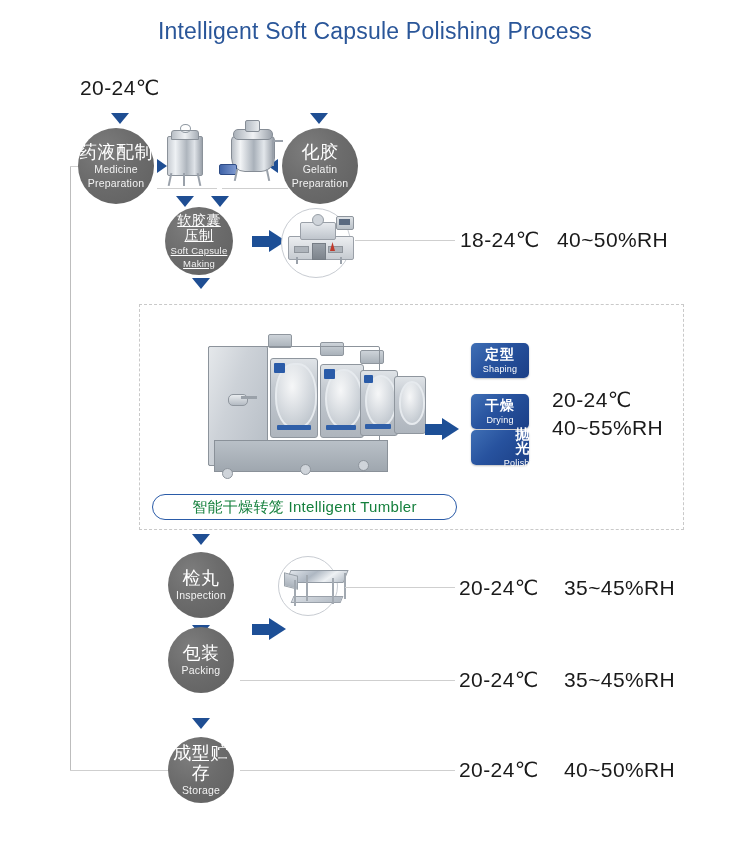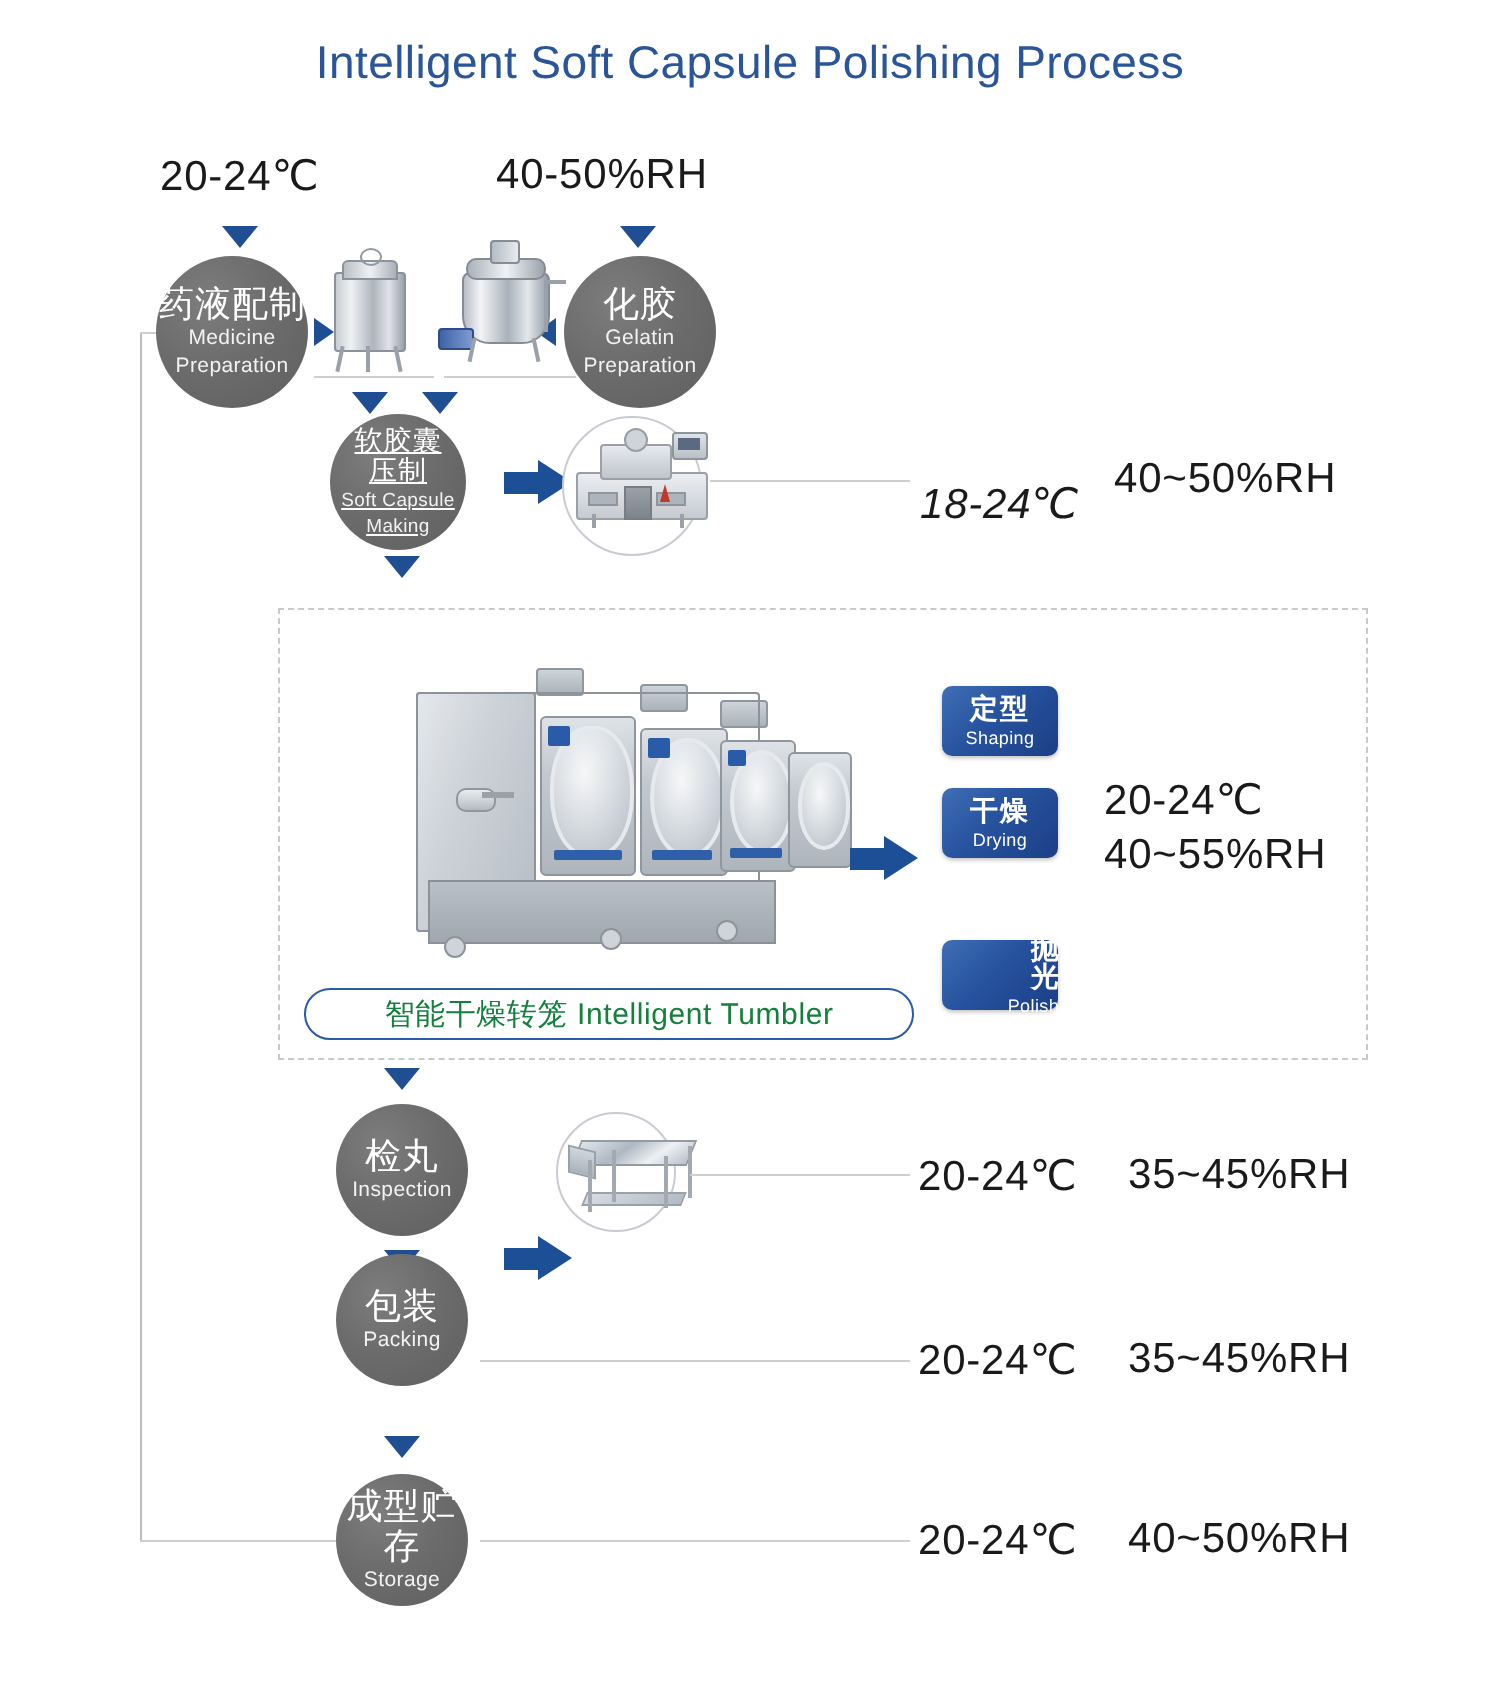--- a/index.html
+++ b/index.html
@@ -150,21 +150,20 @@
   .tm-caster{position:absolute;width:9px;height:9px;border:1.5px solid #8d949c;border-radius:50%;background:#cfd4da;}
 </style>
 </head>
 <body>
 
 <div class="stage">
 
   <div class="abs" id="title">Intelligent Soft Capsule Polishing Process</div>
 
   <div class="abs env" style="left:80px;top:76px;">20-24℃</div>
-  <div class="abs env" style="left:248px;top:76px;">40-50%RH</div>
 
   <div class="abs vline" style="left:70px;top:166px;height:604px;"></div>
   <div class="abs hline" style="left:70px;top:166px;width:18px;"></div>
   <div class="abs hline" style="left:70px;top:770px;width:100px;"></div>
 
   <div class="abs tri-down" style="left:111px;top:113px;"></div>
   <div class="abs tri-down" style="left:310px;top:113px;"></div>
 
   <div class="abs circ" style="left:78px;top:128px;width:76px;height:76px;">
     <span class="cn">药液配制</span>
@@ -229,21 +228,21 @@
       </div>
     <div class="enc-vent" style="left:12px;"></div>
     <div class="enc-vent" style="left:46px;"></div>
     <div class="enc-door"></div>
     <div class="enc-red"></div>
     <div class="enc-leg" style="left:14px;"></div>
     <div class="enc-leg" style="left:58px;"></div>
   </div>
 
   <div class="abs hline" style="left:355px;top:240px;width:100px;"></div>
-  <div class="abs env" style="left:460px;top:240px;font-style:italic;">18-24℃</div>
+  <div class="abs env" style="left:460px;top:228px;">18-24℃</div>
   <div class="abs env" style="left:557px;top:228px;">40~50%RH</div>
 
   <div class="abs tri-down" style="left:192px;top:278px;"></div>
 
   <div class="abs" id="tumbler-box"></div>
 
   <div class="abs" id="tumbler-machine">
     <div class="tm-hood" style="left:60px;top:2px;"></div>
     <div class="tm-hood" style="left:112px;top:10px;"></div>
     <div class="tm-hood" style="left:152px;top:18px;"></div>
@@ -284,21 +283,21 @@
   </div>
 
   <div class="abs badge" style="left:471px;top:343px;justify-content:center;">
     <span class="bcn">定型</span>
     <span class="ben">Shaping</span>
   </div>
   <div class="abs badge" style="left:471px;top:394px;">
     <span class="bcn">干燥</span>
     <span class="ben">Drying</span>
   </div>
-  <div class="abs badge" style="left:471px;top:470px;padding-left:46px;">
+  <div class="abs badge" style="left:471px;top:430px;padding-left:46px;">
     <span class="bcn">抛光</span>
     <span class="ben">Polishing</span>
   </div>
 
   <div class="abs env" style="left:552px;top:388px;">20-24℃</div>
   <div class="abs env" style="left:552px;top:416px;">40~55%RH</div>
 
   <div class="abs" id="tumbler-caption">
     <span>智能干燥转笼  Intelligent Tumbler</span>
   </div>

